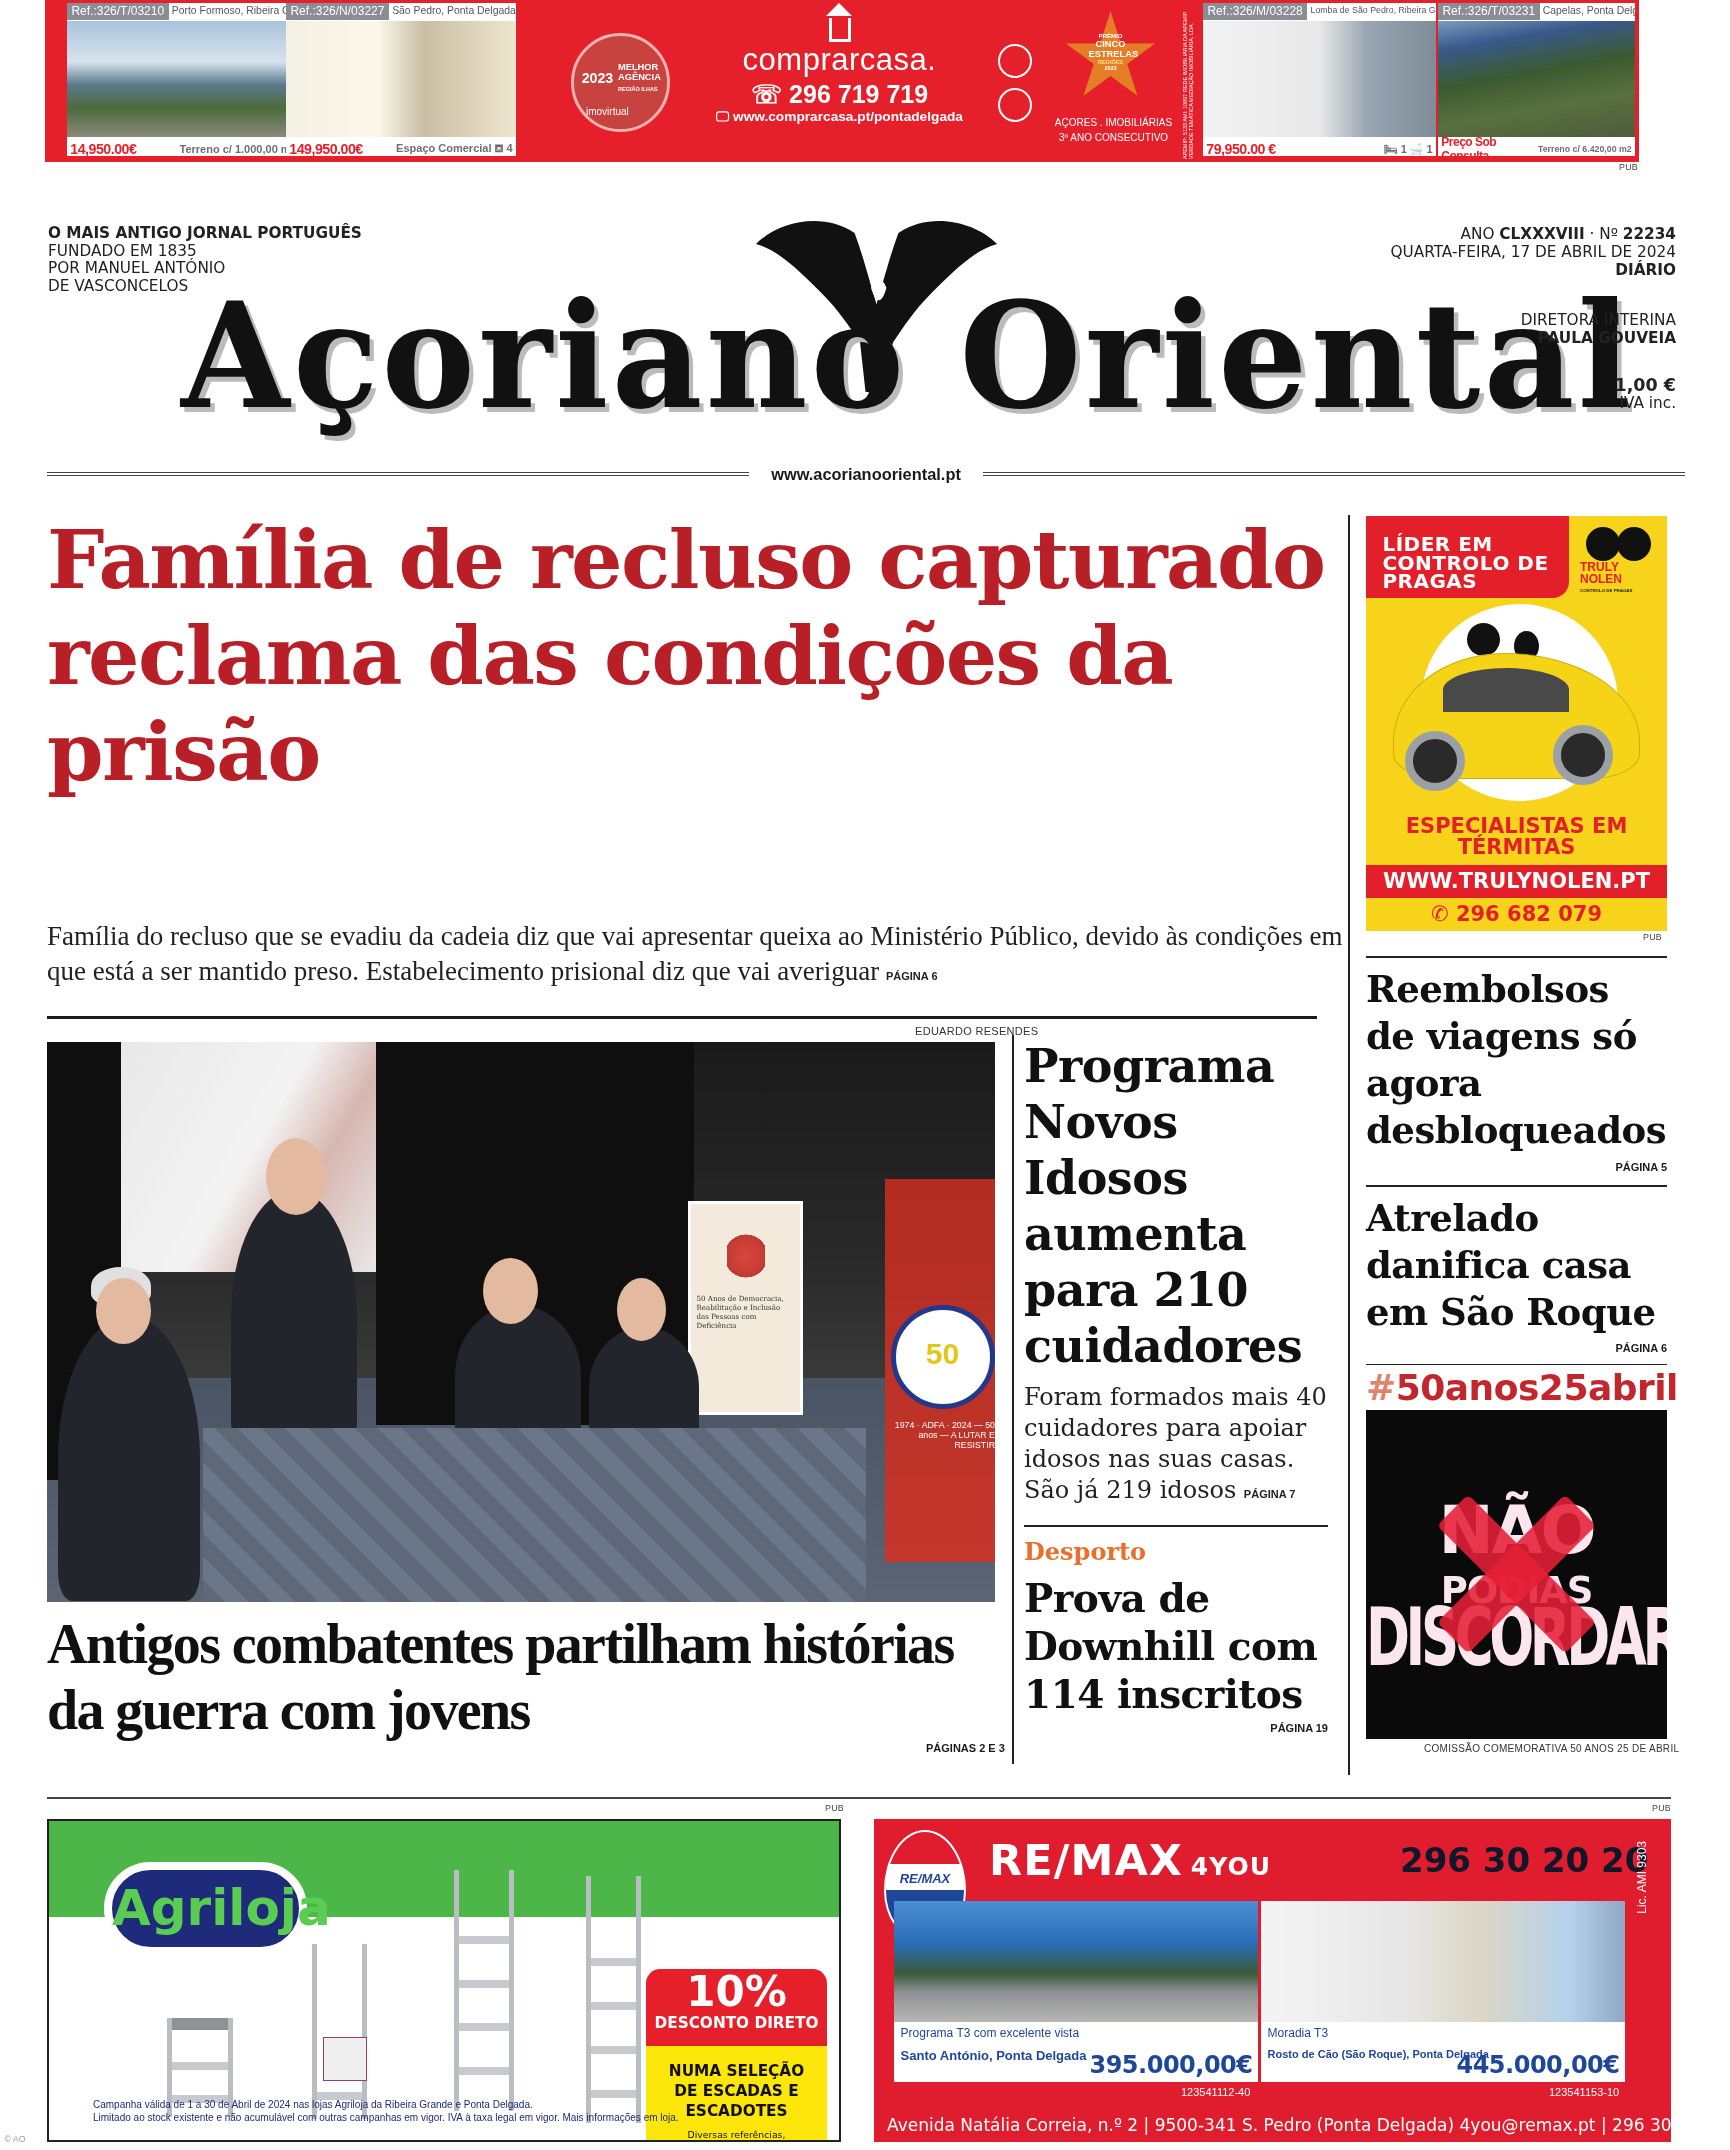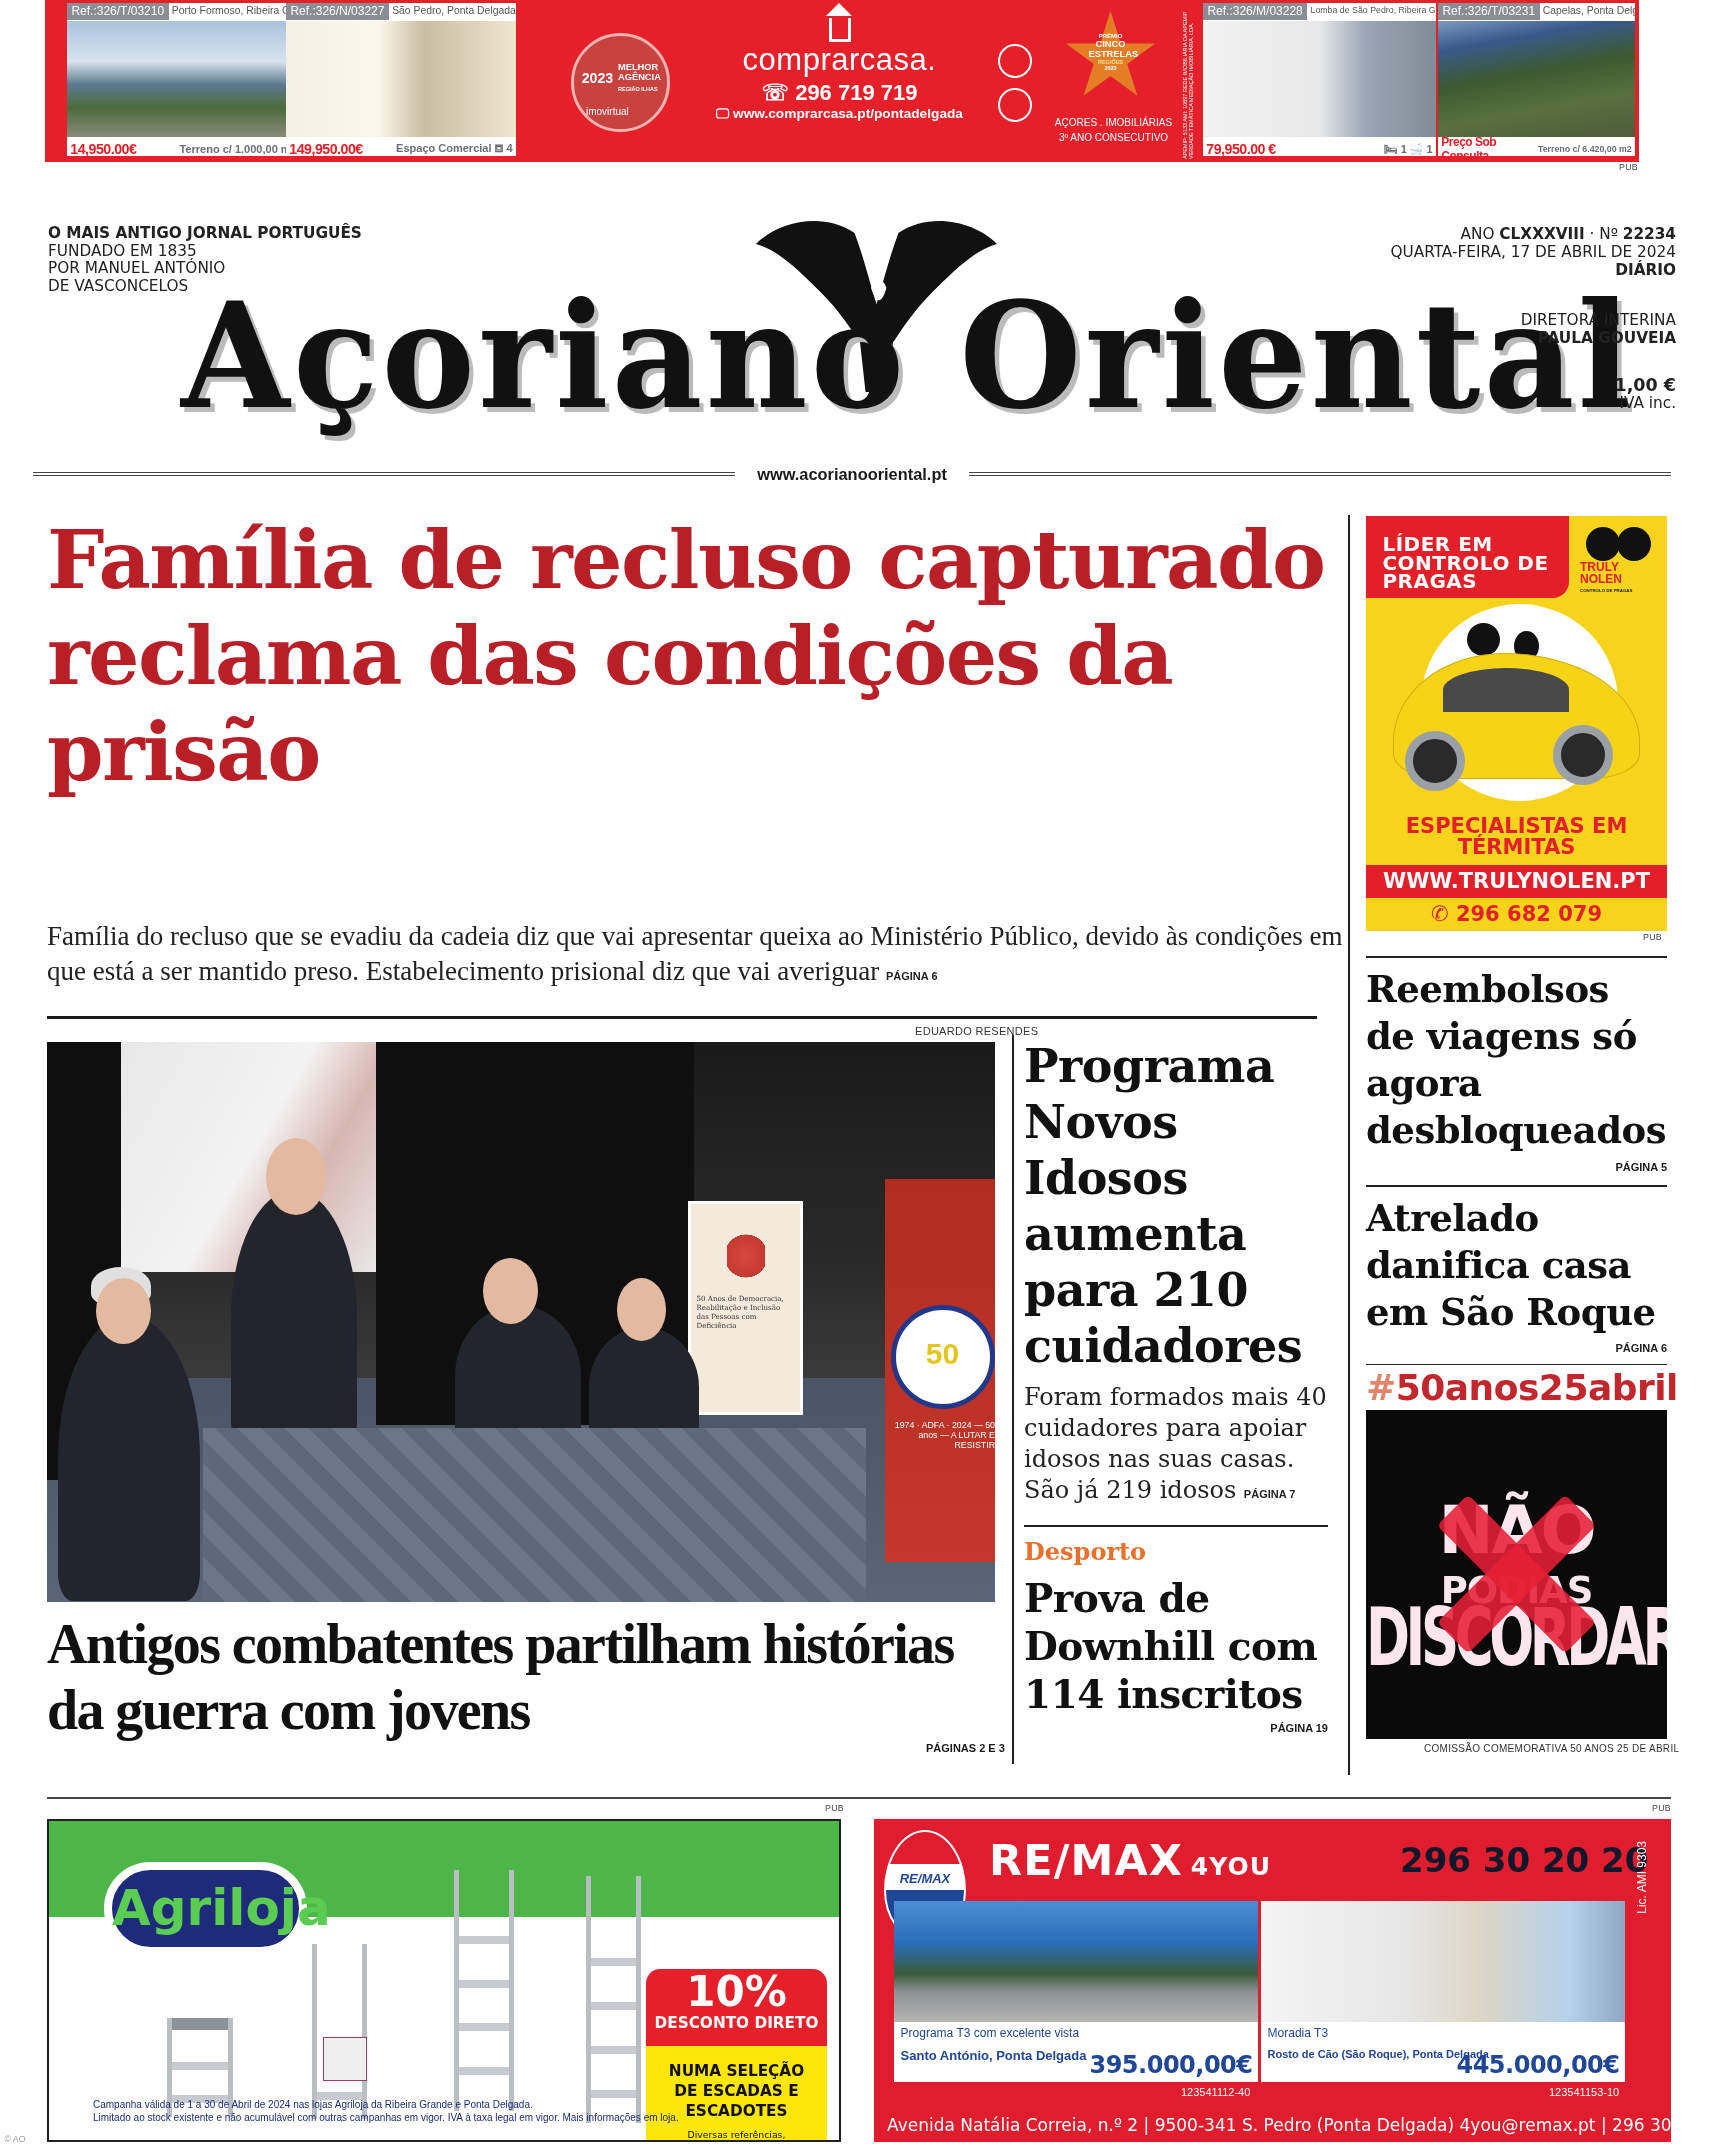--- a/index.html
+++ b/index.html
@@ -16,34 +16,34 @@
   .listing .photo { position: absolute; left: 0; right: 0; top: 17.5px; height: 116px; }
   .listing .price-bar { position: absolute; left: 0; right: 0; bottom: 0; height: 14px; background: #fff; display: flex; align-items: center; justify-content: space-between; padding: 0 3.3px; }
   .listing .price { color: #e5202a; font-weight: bold; font-size: 14.2px; letter-spacing: -0.5px; }
   .listing .desc { color: #6b6e73; font-size: 11px; font-weight: bold; white-space: nowrap; }
   .photo-sea { background: linear-gradient(180deg, #a9c3dc 0%, #d8e3ee 35%, #5b7a8d 55%, #4c6b3b 75%, #8a8a7a 100%); }
   .photo-shop { background: linear-gradient(90deg, #f4f0e4 0%, #fbf7ea 40%, #c9bea3 60%, #efe6cf 100%); }
   .photo-house { background: linear-gradient(90deg, #f2f2f2 0%, #e8e8e8 50%, #9aa6b3 70%, #7e8d98 100%); }
   .photo-aerial { background: linear-gradient(170deg, #7b9bbf 0%, #38598a 20%, #3c5a30 45%, #58703e 70%, #4e5c3c 100%); }
   .cc-brand { position: absolute; top: 11px; width: 323px; height: 142px; color: #fff; text-align: center; }
   .cc-logo-text { font-size: 31px; font-weight: normal; letter-spacing: 0.5px; }
-  .cc-phone { font-size: 22px; font-weight: bold; }
+  .cc-phone { font-size: 25px; font-weight: bold; }
   .cc-url { font-size: 13.7px; font-weight: bold; }
   .badge-circle { position: absolute; width: 99px; height: 99px; border-radius: 50%; background: #c8423f; border: 3.3px solid #f1b2b0; color: #fff; }
   .star-badge { position: absolute; width: 93px; height: 93px; background: #e47d26; clip-path: polygon(50% 0%, 61% 35%, 98% 35%, 68% 57%, 79% 91%, 50% 70%, 21% 91%, 32% 57%, 2% 35%, 39% 35%); }
   .pub { font-size: 8.8px; color: #444; letter-spacing: 0.3px; }
 
   
   .mast-left { left: 48px; top: 225px; width: 329px; font-size: 15.3px; line-height: 17.5px; color: #222; font-family: "DejaVu Sans", sans-serif; }
   .mast-left .strong { font-weight: bold; }
   .mast-right { right: 55px; top: 225px; text-align: right; font-size: 15.3px; line-height: 18px; font-family: "DejaVu Sans", sans-serif; color: #222; }
   .mast-right b { font-weight: bold; }
   .logo-title { left: 181px; top: 274px; width: 1326px; height: 164px; text-align: center; font-family: "DejaVu Serif", serif; font-size: 140px; font-weight: bold; line-height: 164px; color: #111; letter-spacing: 3.3px; text-shadow: 4.4px 4.4px 0 #bbb; transform: scaleY(1.05); white-space: nowrap; }
   .eagle { left: 745px; top: 211px; width: 263px; height: 181px; }
-  .url-row { left: 33px; top: 463px; width: 1638px; height: 22px; display: flex; align-items: center; justify-content: space-between; }
+  .url-row { left: 47px; top: 463px; width: 1638px; height: 22px; display: flex; align-items: center; justify-content: space-between; }
   .url-row .rule { flex: 1; height: 4.4px; border-top: 1.6px solid #444; border-bottom: 1.1px solid #444; }
   .url-row .url { font-size: 16.4px; padding: 0 22px; font-weight: bold; color: #1a1a1a; }
 
   
   .main-headline { left: 47px; top: 512px; width: 1293px; font-family: "DejaVu Serif", serif; font-weight: bold; color: #b81f27; font-size: 81px; line-height: 96px; letter-spacing: -1.6px; }
   .main-lede { left: 47px; top: 919px; width: 1304px; font-family: "Liberation Serif", serif; font-size: 27px; line-height: 35px; color: #222; }
   .page-ref { font-family: "Liberation Sans", sans-serif; font-weight: bold; font-size: 11px; letter-spacing: 0; }
   .rule-h { background: #1a1a1a; height: 3.3px; }
   .credit { font-size: 11px; color: #333; letter-spacing: 0.3px; }
 

